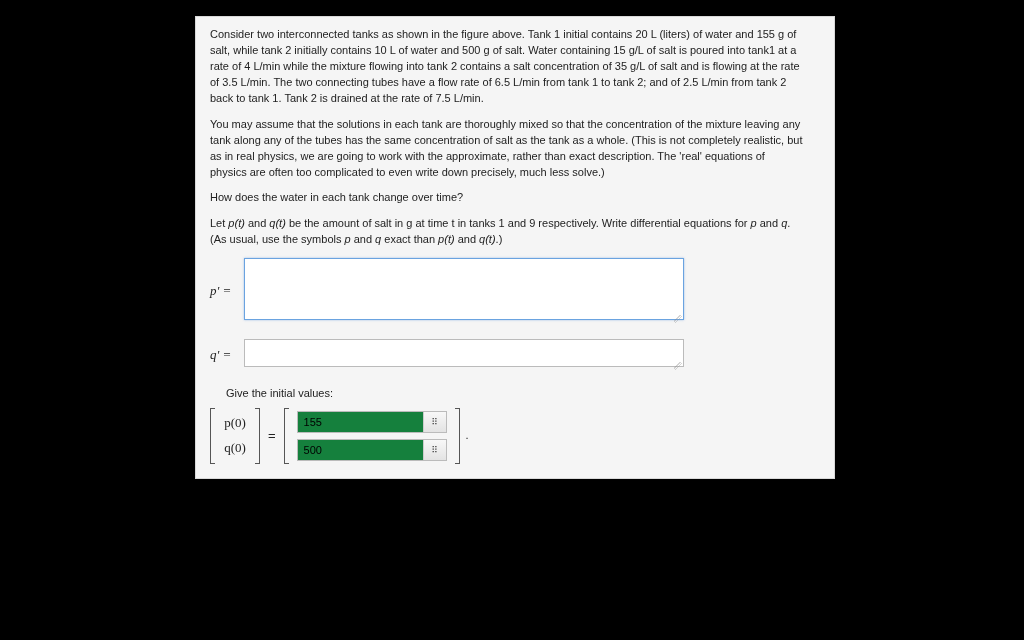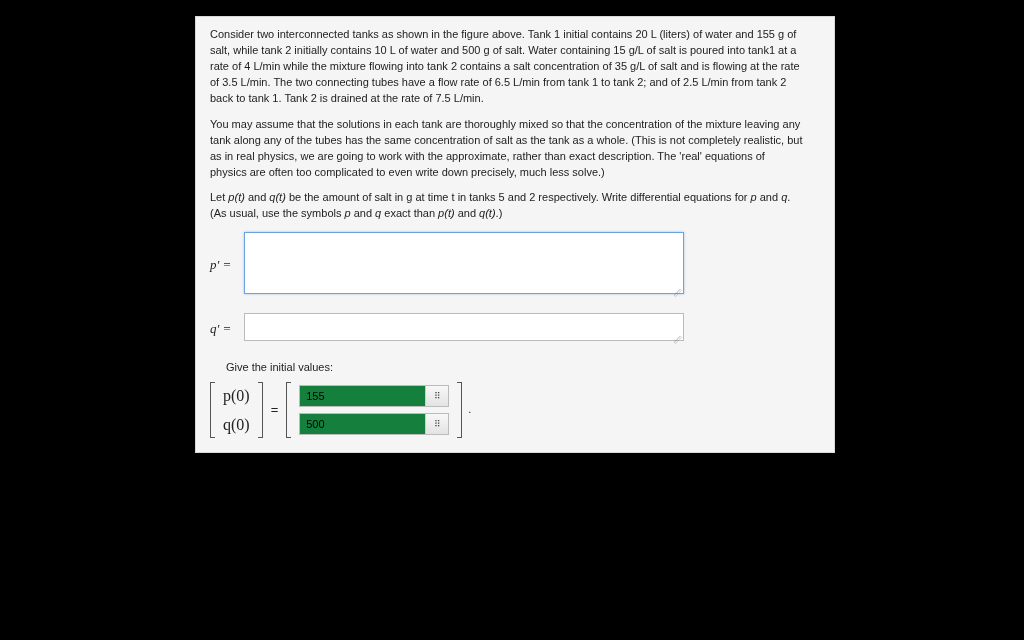--- a/index.html
+++ b/index.html
@@ -101,21 +101,21 @@
     right: 0;
   }
   .col {
     display: flex;
     flex-direction: column;
     gap: 6px;
     justify-content: center;
   }
   .cell {
     font-family: "Times New Roman", serif;
-    font-size: 16px;
+    font-size: 13px;
     text-align: center;
     min-width: 24px;
   }
   .val-wrap {
     display: flex;
     align-items: center;
     border: 1px solid #bbb;
     background: #15803d;
     height: 22px;
     width: 150px;
@@ -162,23 +162,24 @@
 </style>
 </head>
 <body>
 
 <div class="page">
 
   <p class="para">Consider two interconnected tanks as shown in the figure above. Tank 1 initial contains 20 L (liters) of water and 155 g of salt, while tank 2 initially contains 10 L of water and 500 g of salt. Water containing 15 g/L of salt is poured into tank1 at a rate of 4 L/min while the mixture flowing into tank 2 contains a salt concentration of 35 g/L of salt and is flowing at the rate of 3.5 L/min. The two connecting tubes have a flow rate of 6.5 L/min from tank 1 to tank 2; and of 2.5 L/min from tank 2 back to tank 1. Tank 2 is drained at the rate of 7.5 L/min.</p>
 
   <p class="para">You may assume that the solutions in each tank are thoroughly mixed so that the concentration of the mixture leaving any tank along any of the tubes has the same concentration of salt as the tank as a whole. (This is not completely realistic, but as in real physics, we are going to work with the approximate, rather than exact description. The 'real' equations of physics are often too complicated to even write down precisely, much less solve.)</p>
 
+  <p class="para">How does the water in each tank change over time?</p>
 
   <p class="para">
-    <span>Let </span><i>p(t)</i><span> and </span><i>q(t)</i><span> be the amount of salt in g at time t in tanks 5 and 2 respectively. Write differential equations for </span><i>p</i><span> and </span><i>q</i><span>. (As usual, use the symbols </span><i>p</i><span> and </span><i>q</i><span> exact than </span><i>p(t)</i><span> and </span><i>q(t)</i><span>.)</span>
+    <span>Let </span><i>p(t)</i><span> and </span><i>q(t)</i><span> be the amount of salt in g at time t in tanks 1 and 9 respectively. Write differential equations for </span><i>p</i><span> and </span><i>q</i><span>. (As usual, use the symbols </span><i>p</i><span> and </span><i>q</i><span> exact than </span><i>p(t)</i><span> and </span><i>q(t)</i><span>.)</span>
   </p>
 
   <div class="eq-row">
     <div class="eq-label">p′  =</div>
     <div class="ta-wrap">
       <textarea class="big-ta" style=""></textarea>
       <div class="handle"></div>
     </div>
   </div>
 

